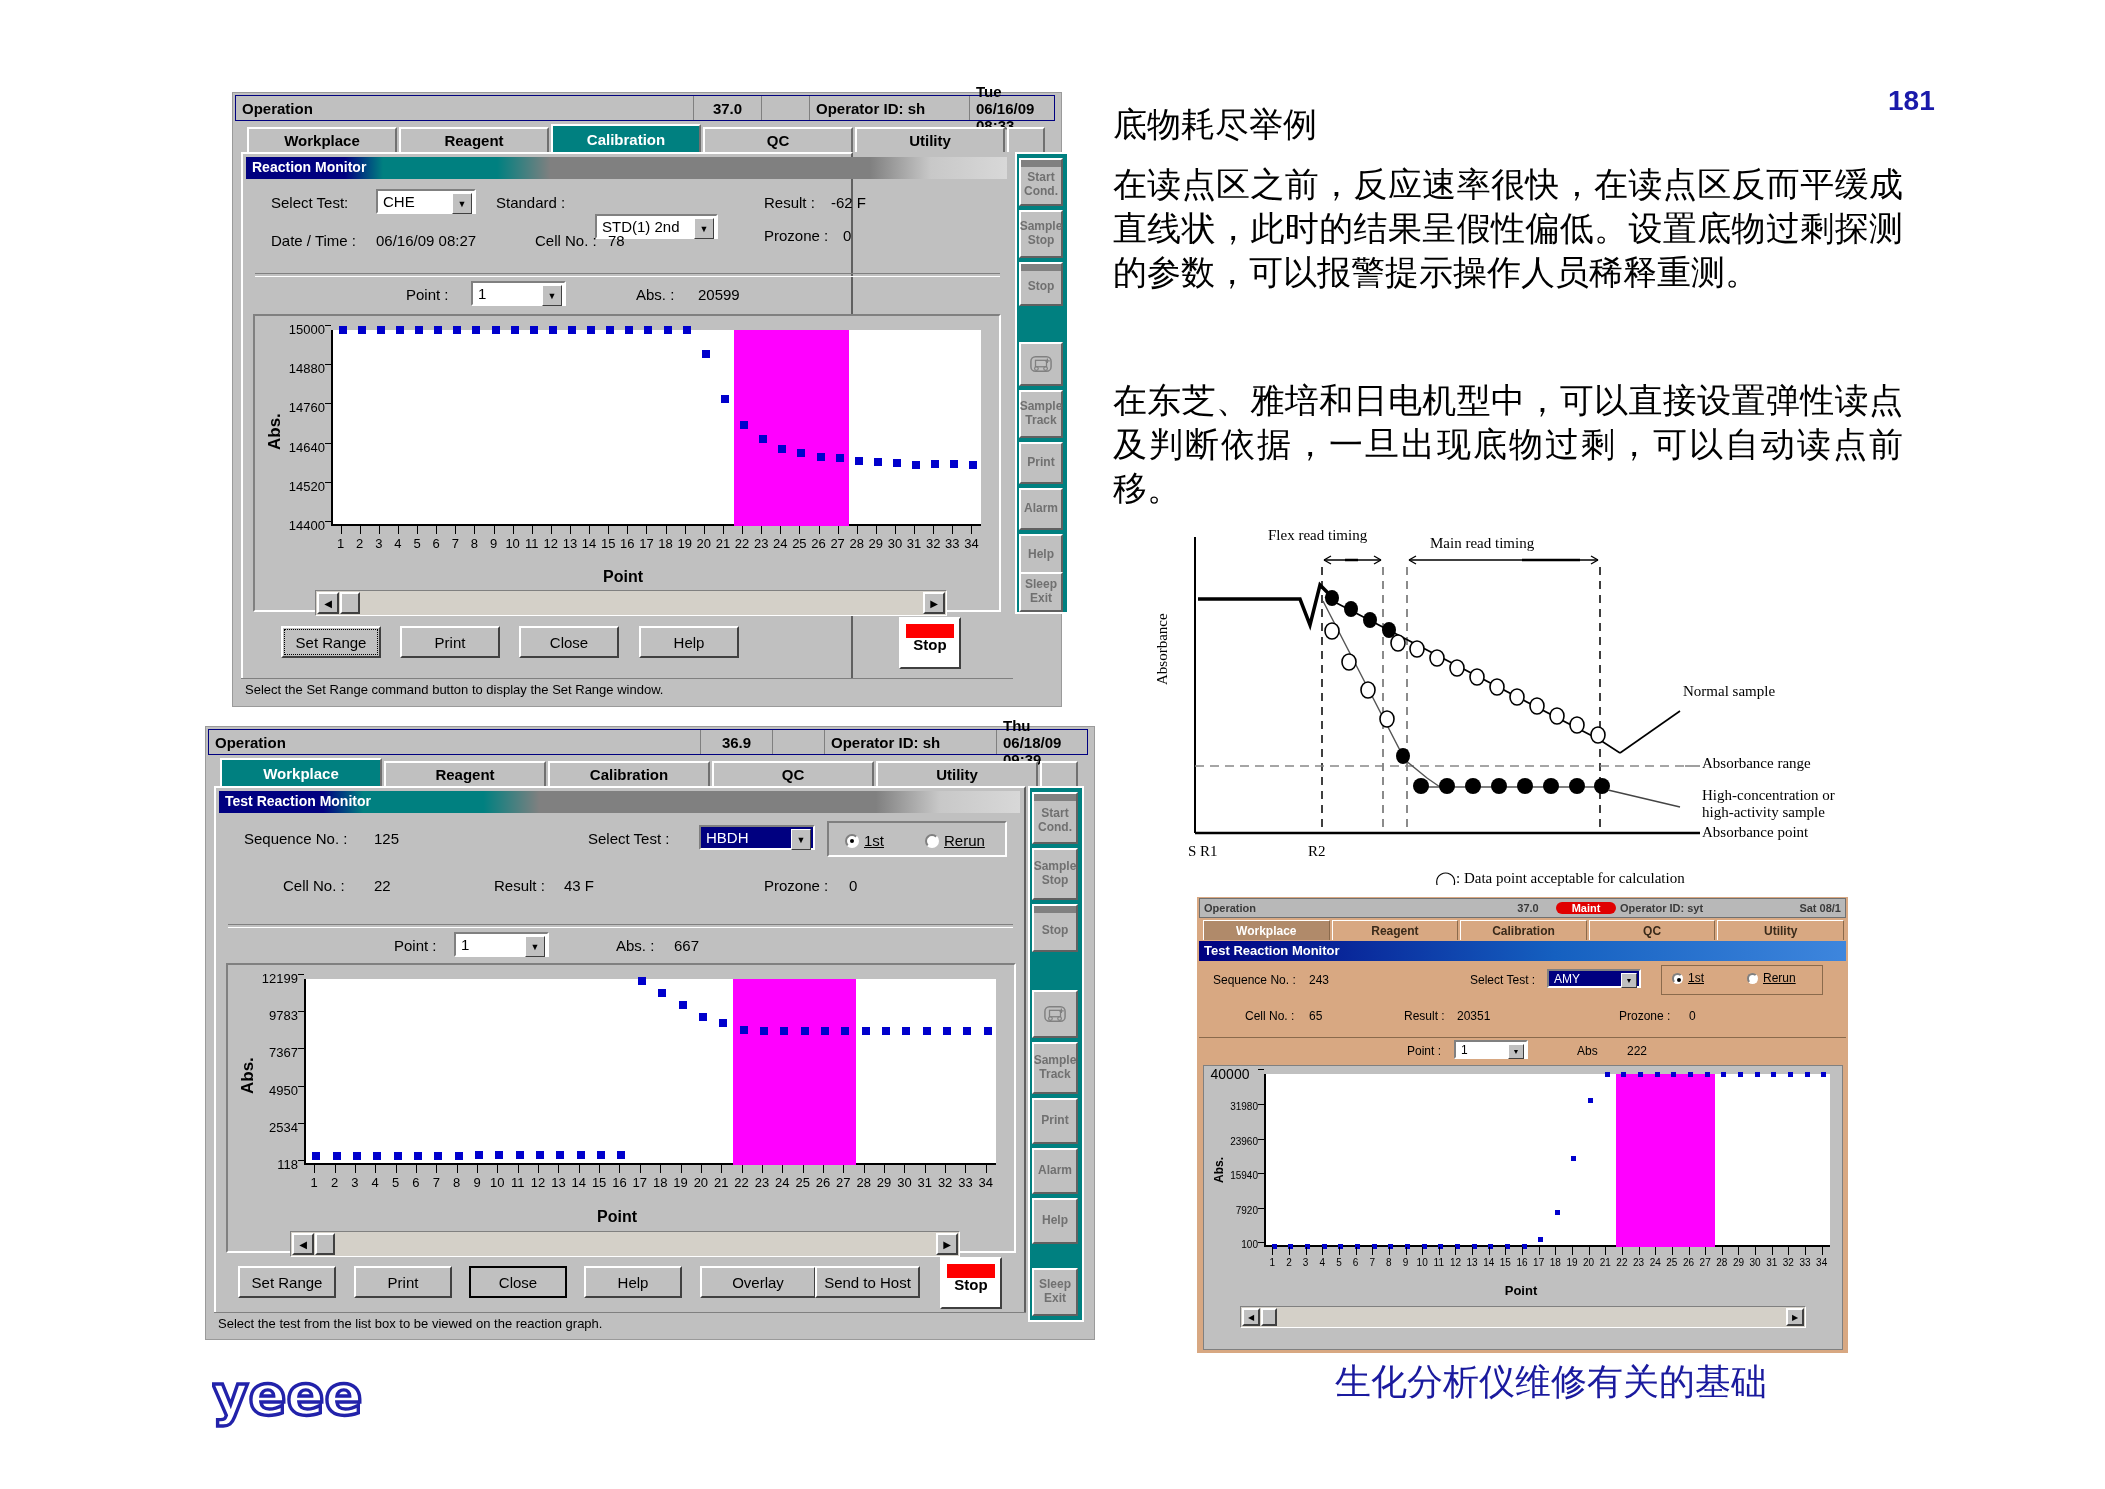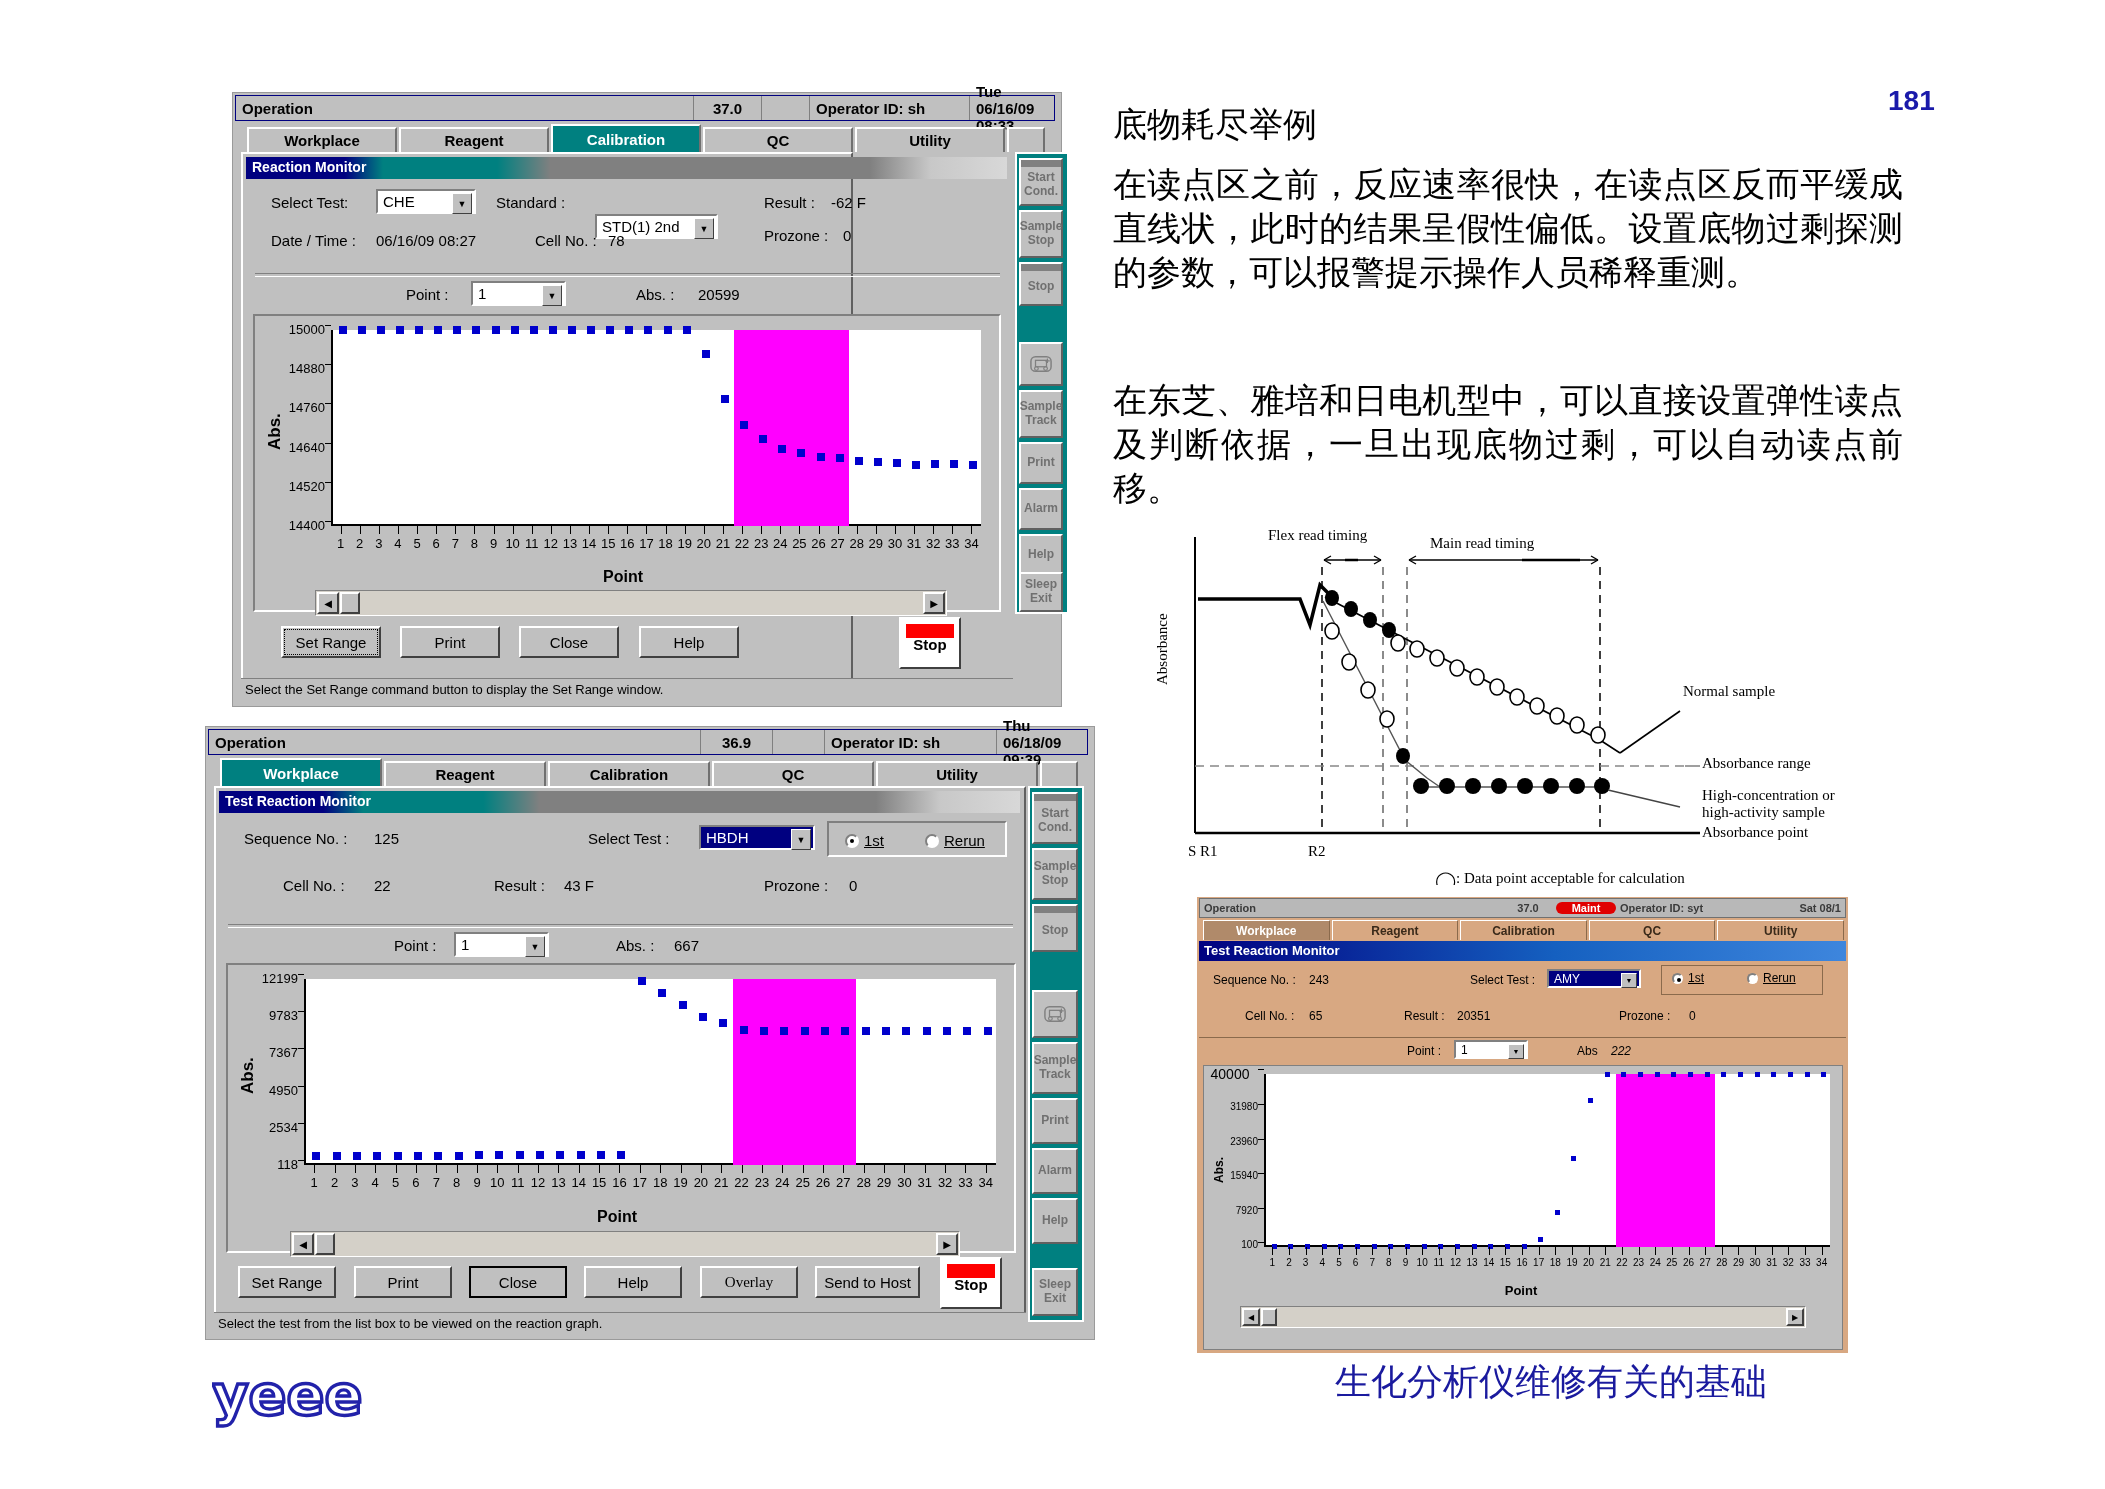--- a/index.html
+++ b/index.html
@@ -645,21 +645,21 @@
         </div>
       <div class="btn" style="position:absolute;left:138px;top:10px;width:98px;height:32px;">
           <span>Print</span>
         </div>
       <div class="btn dark" style="position:absolute;left:253px;top:10px;width:98px;height:32px;">
           <span>Close</span>
         </div>
       <div class="btn" style="position:absolute;left:368px;top:10px;width:98px;height:32px;">
           <span>Help</span>
         </div>
-      <div class="btn" style="position:absolute;left:484px;top:10px;width:98px;height:32px;font-family:Liberation Serif, serif;">
+      <div class="btn" style="position:absolute;left:484px;top:10px;width:116px;height:32px;">
           <span>Overlay</span>
         </div>
       <div class="btn" style="position:absolute;left:599px;top:10px;width:105px;height:32px;">
           <span>Send to Host</span>
         </div>
       <div class="stopbtn" style="position:absolute;left:724px;top:1px;width:62px;height:52px;">
         <div class="red"></div>
         <div class="lbl">Stop</div>
       </div>
     </div>
@@ -885,21 +885,21 @@
     <span class="abs" style="left:490px;top:48px;font-size:12px;">0</span>
   </div>
 
   <div class="abs" style="left:2px;top:140px;width:647px;height:26px;border-top:1px solid #8a6a4c;">
     <span class="abs" style="left:208px;top:6px;font-size:12px;">Point :</span>
     <div class="combo abs" style="left:255px;top:2px;width:74px;height:19px;">
       <span class="cv" style="font-size:12px;">1</span>
       <span class="arrow" style="width:14px;height:13px;font-size:7px;">▼</span>
     </div>
     <span class="abs" style="left:378px;top:6px;font-size:12px;">Abs</span>
-    <span class="abs" style="left:412px;top:6px;font-size:12px;font-style:italic;">222</span>
+    <span class="abs" style="left:428px;top:6px;font-size:12px;">222</span>
   </div>
 
   <div class="abs" style="left:6px;top:168px;width:640px;height:285px;background:#c0c0c0;border:1px solid #808080;box-sizing:border-box;">
     <div class="plotbg" id="chart3" style="position:absolute;left:2px;top:2px;width:634px;height:215px;border:none;">
         <div class="plotarea" style="left: 58px; top: 6px; width: 566px; height: 173px;">
           <div class="magenta" style="left: 349.588px; top: 0px; width: 99.8824px; height: 173px; background: rgb(255, 0, 255);"></div>
           <div class="dot2" style="left: 5.82353px; top: 170.066px; width: 5px; height: 5px; background: rgb(0, 0, 204);"></div>
           <div class="dot2" style="left: 22.4706px; top: 170.066px; width: 5px; height: 5px; background: rgb(0, 0, 204);"></div>
           <div class="dot2" style="left: 39.1176px; top: 170.066px; width: 5px; height: 5px; background: rgb(0, 0, 204);"></div>
           <div class="dot2" style="left: 55.7647px; top: 170.066px; width: 5px; height: 5px; background: rgb(0, 0, 204);"></div>

